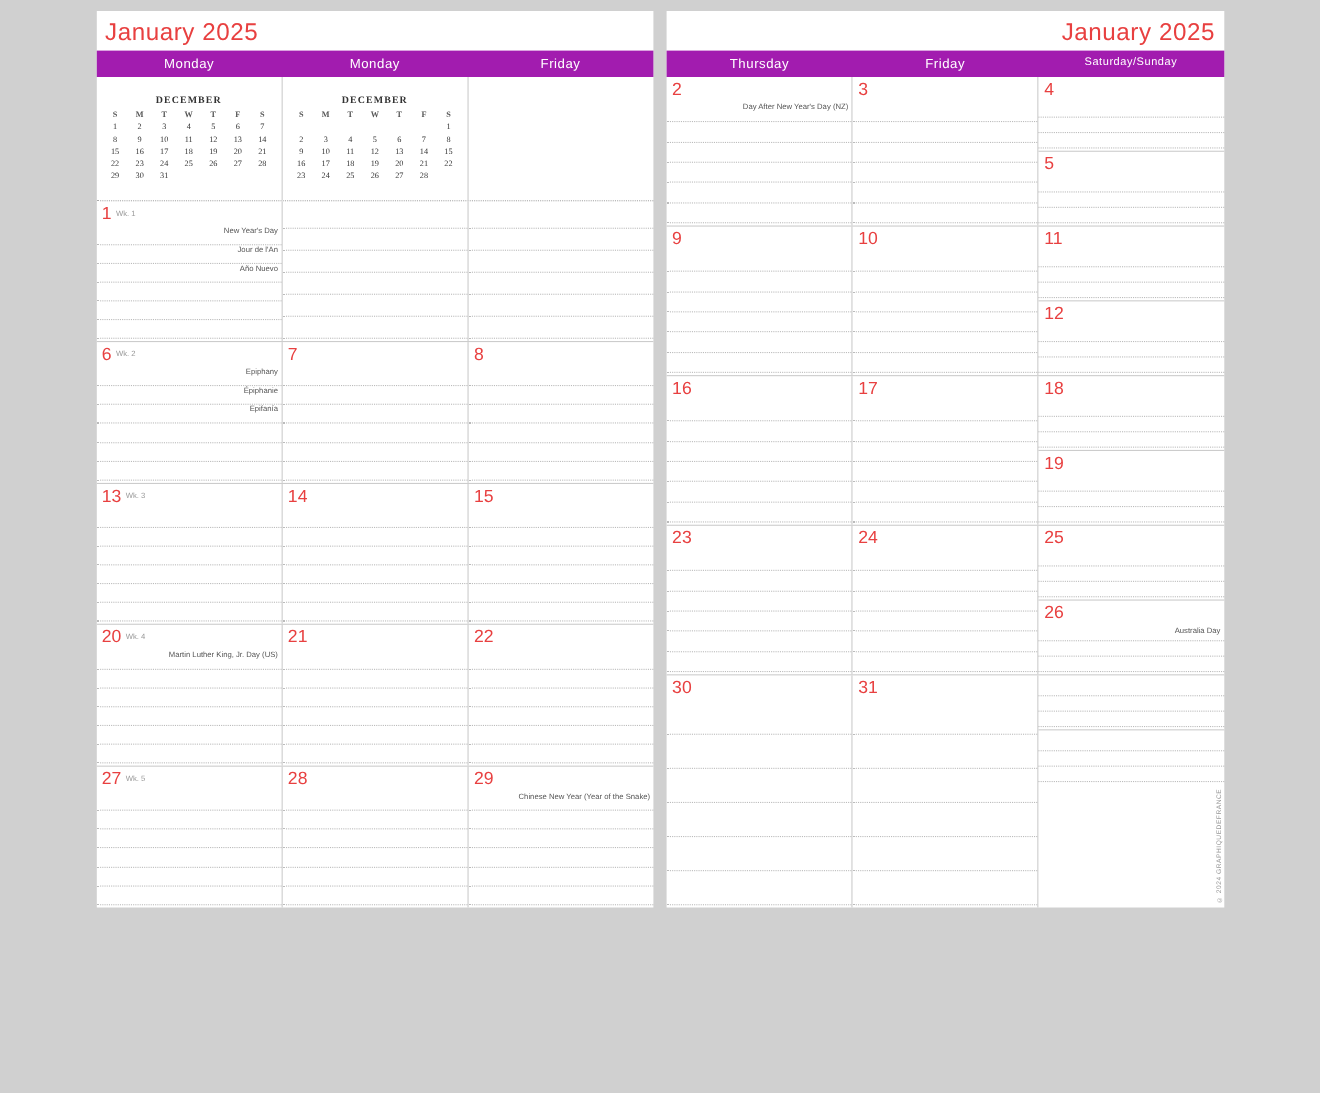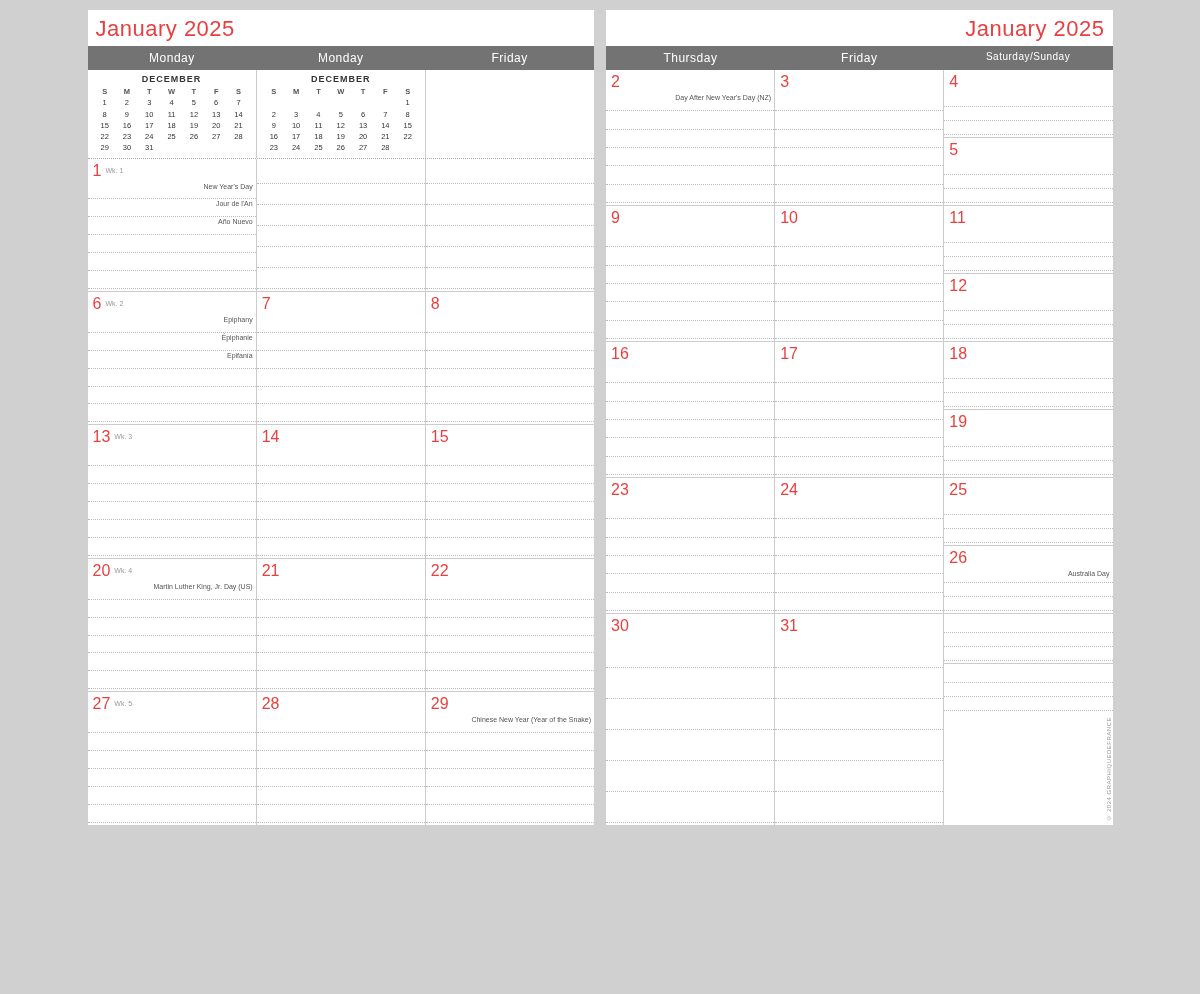--- a/index.html
+++ b/index.html
@@ -25,39 +25,40 @@
     }
     .page-title {
       color: #e84040;
       font-size: 22px;
       font-weight: normal;
       padding: 6px 8px 4px 8px;
       letter-spacing: 0.5px;
     }
     .col-headers {
       display: flex;
-      background: #737373;
+      background: #a21caf;
     }
     .col-header {
       flex: 1;
       color: white;
       text-align: center;
       font-size: 12px;
       padding: 5px 2px;
       letter-spacing: 0.5px;
     }
     
     .mini-cal-row {
       display: flex;
       border-bottom: 1px dotted #aaa;
     }
     .mini-cal-cell {
       flex: 1;
-      padding: 4px 6px;
+      padding: 16px 6px;
       border-right: 1px solid #ccc;
+      font-family: Liberation Serif, serif;
     }
     .mini-cal-cell:last-child { border-right: none; }
     .mini-cal-title {
       text-align: center;
       font-size: 9px;
       font-weight: bold;
       letter-spacing: 1px;
       color: #333;
       margin-bottom: 2px;
     }

